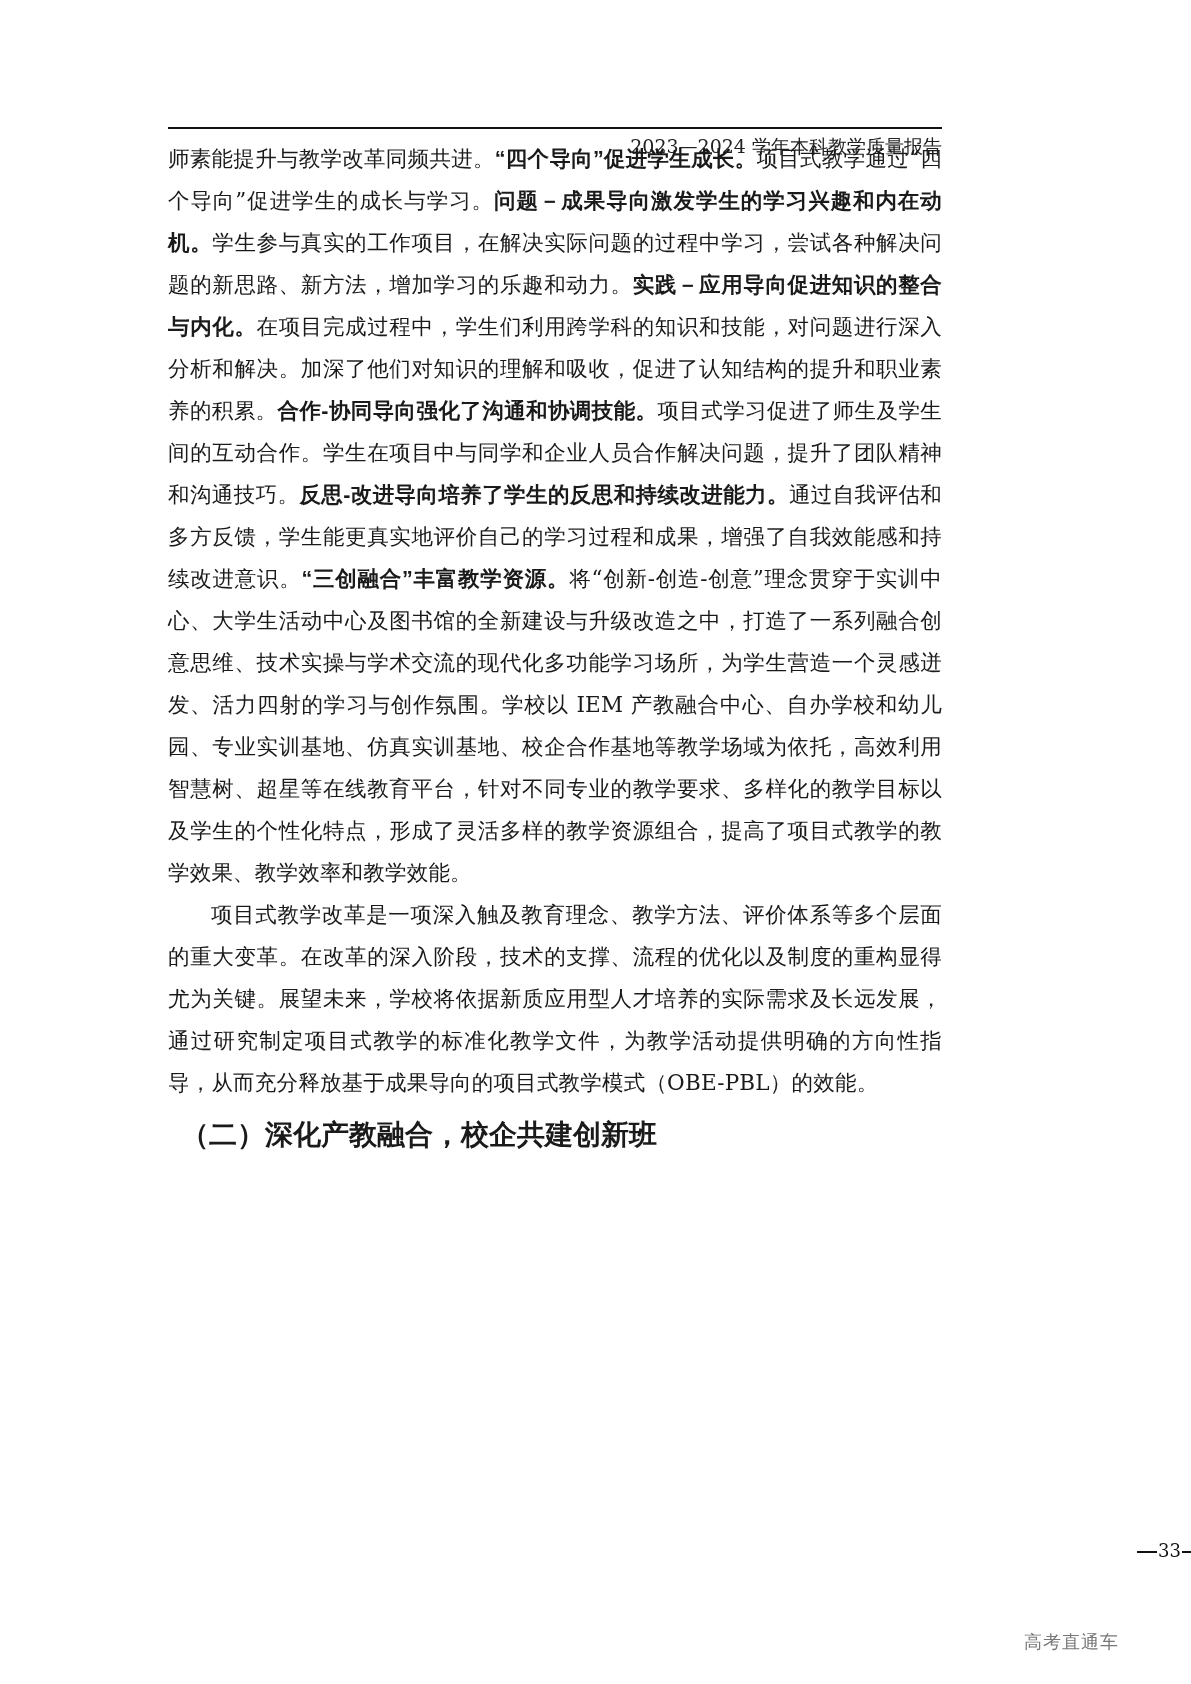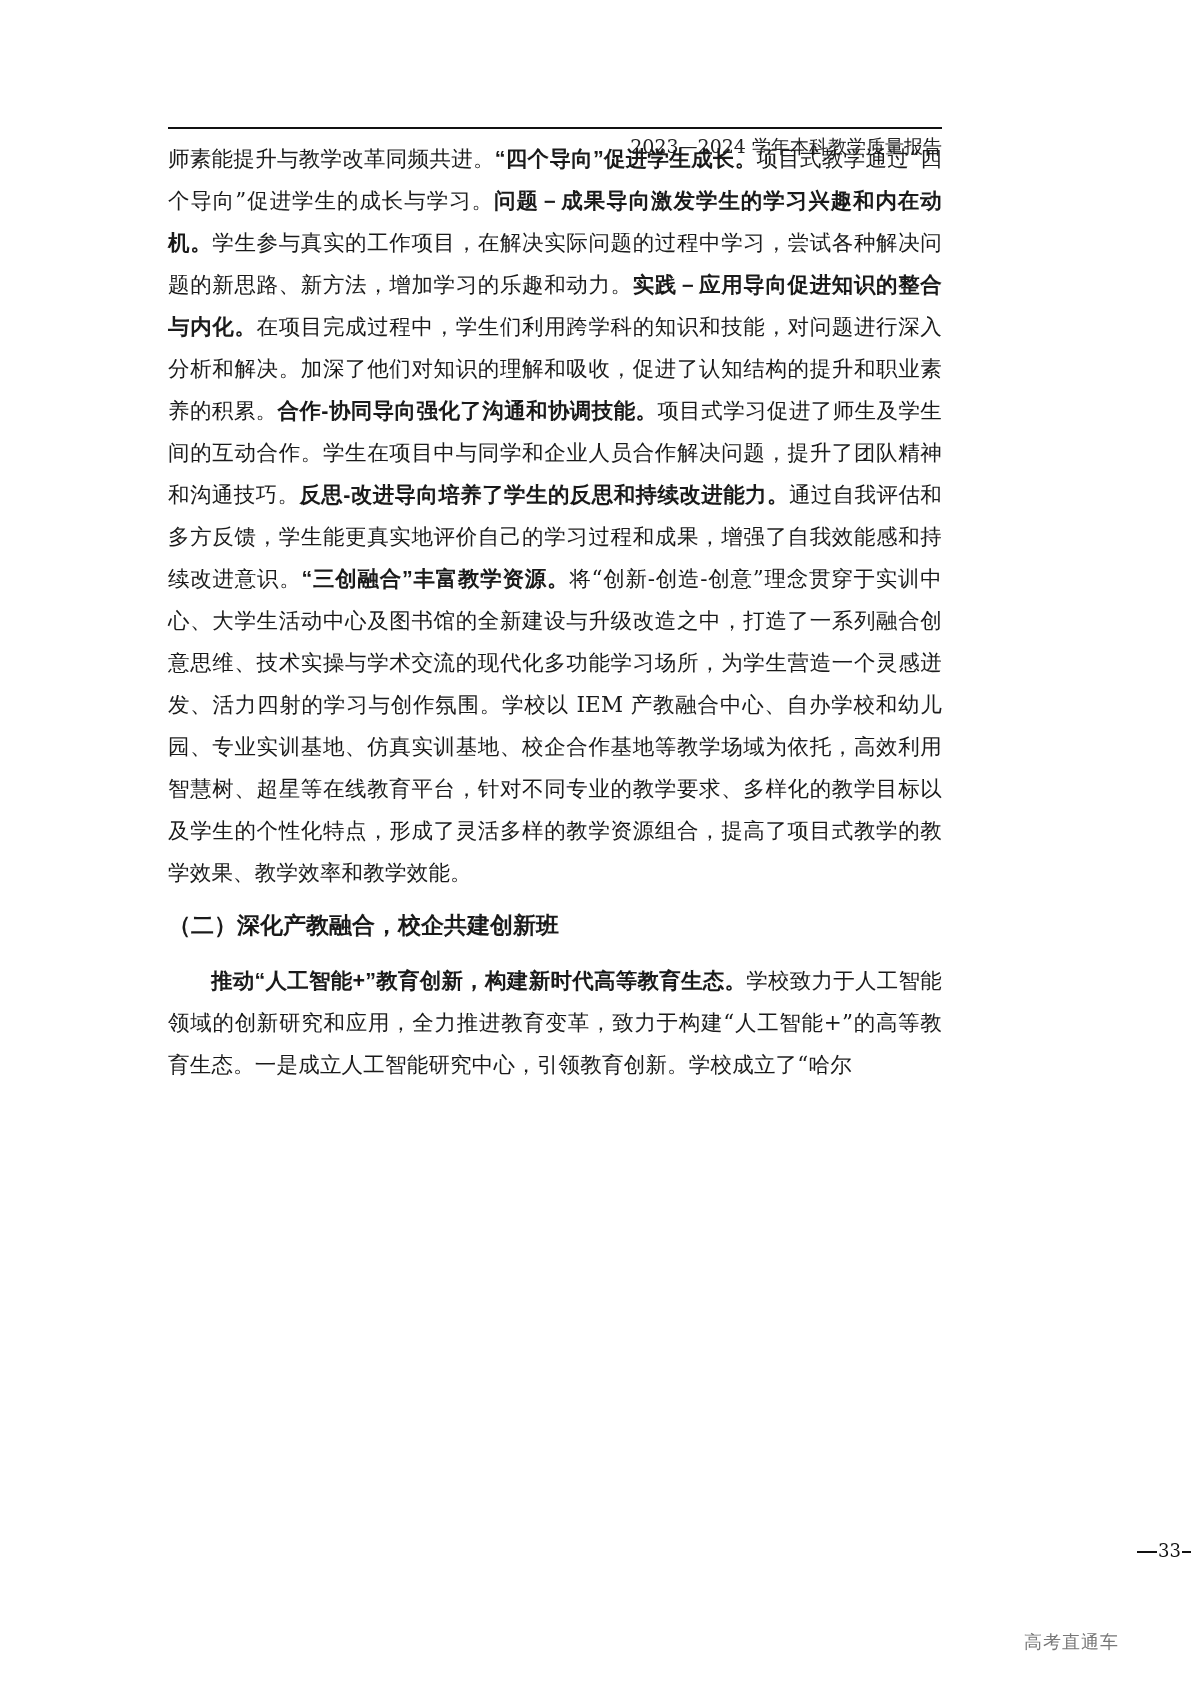--- a/index.html
+++ b/index.html
@@ -6,44 +6,44 @@
   body { width: 1191px; height: 1684px; position: relative; overflow: hidden;
          font-family: "DejaVu Serif", "Liberation Serif", serif; color: #1a1a1a; }
   .page-header { position: absolute; left: 168px; top: 86px; width: 774px; height: 28px;
                  text-align: right; font-size: 19px; color: #222; margin-top: 48px; }
   .header-rule { position: absolute; left: 168px; top: 127px; width: 774px; height: 2px; background: #111; }
   .body-text { position: absolute; left: 168px; top: 138px; width: 774px; }
   .para { margin: 0; font-size: 21.5px; line-height: 42px; text-align: justify;
           text-justify: inter-character; letter-spacing: 0.2px; }
   .para.indent { text-indent: 2em; }
   .bold { font-weight: bold; font-family: Liberation Sans, sans-serif; }
-  .section-heading { margin: 6px 0 10px 0; font-size: 23px; line-height: 50px;
+  .section-heading { margin: 6px 0 10px 13px; font-size: 28px; line-height: 50px;
                      font-family: "DejaVu Sans", "Liberation Sans", sans-serif; font-weight: bold; }
   .page-number { position: absolute; left: 0; width: 1191px; top: 1540px; text-align: right;
                  font-size: 18px; color: #111; padding-left: 12px; }
   .page-number .dash { display: inline-block; width: 20px; height: 2px; background: #111;
                        vertical-align: middle; margin: 0 1px; }
   .watermark { position: absolute; right: 72px; top: 1630px; font-size: 18px; color: #777;
                font-family: "DejaVu Sans", "Liberation Sans", sans-serif; letter-spacing: 1px; }
 </style>
 </head>
 <body>
 
 <div class="page-header">
   <span>2023—2024 学年本科教学质量报告</span>
 </div>
 <div class="header-rule"></div>
 
 <div class="body-text">
   <div id="paras-before">
       <p class="para"><span>师素能提升与教学改革同频共进。</span><span class="bold">“四个导向”促进学生成长。</span><span>项目式教学通过“四个导向”促进学生的成长与学习。</span><span class="bold">问题－成果导向激发学生的学习兴趣和内在动机。</span><span>学生参与真实的工作项目，在解决实际问题的过程中学习，尝试各种解决问题的新思路、新方法，增加学习的乐趣和动力。</span><span class="bold">实践－应用导向促进知识的整合与内化。</span><span>在项目完成过程中，学生们利用跨学科的知识和技能，对问题进行深入分析和解决。加深了他们对知识的理解和吸收，促进了认知结构的提升和职业素养的积累。</span><span class="bold">合作-协同导向强化了沟通和协调技能。</span><span>项目式学习促进了师生及学生间的互动合作。学生在项目中与同学和企业人员合作解决问题，提升了团队精神和沟通技巧。</span><span class="bold">反思-改进导向培养了学生的反思和持续改进能力。</span><span>通过自我评估和多方反馈，学生能更真实地评价自己的学习过程和成果，增强了自我效能感和持续改进意识。</span><span class="bold">“三创融合”丰富教学资源。</span><span>将“创新-创造-创意”理念贯穿于实训中心、大学生活动中心及图书馆的全新建设与升级改造之中，打造了一系列融合创意思维、技术实操与学术交流的现代化多功能学习场所，为学生营造一个灵感迸发、活力四射的学习与创作氛围。学校以 IEM 产教融合中心、自办学校和幼儿园、专业实训基地、仿真实训基地、校企合作基地等教学场域为依托，高效利用智慧树、超星等在线教育平台，针对不同专业的教学要求、多样化的教学目标以及学生的个性化特点，形成了灵活多样的教学资源组合，提高了项目式教学的教学效果、教学效率和教学效能。</span></p>
+      <p class="para indent"><span>项目式教学改革是一项深入触及教育理念、教学方法、评价体系等多个层面的重大变革。在改革的深入阶段，技术的支撑、流程的优化以及制度的重构显得尤为关键。展望未来，学校将依据新质应用型人才培养的实际需求及长远发展，通过研究制定项目式教学的标准化教学文件，为教学活动提供明确的方向性指导，从而充分释放基于成果导向的项目式教学模式（OBE-PBL）的效能。</span></p>
     </div>
   <div class="section-heading">（二）深化产教融合，校企共建创新班</div>
   <div id="paras-after">
-      <p class="para indent"><span class="bold">推动“人工智能+”教育创新，构建新时代高等教育生态。</span><span>学校致力于人工智能领域的创新研究和应用，全力推进教育变革，致力于构建“人工智能+”的高等教育生态。一是成立人工智能研究中心，引领教育创新。学校成立了“哈尔</span></p>
     </div>
 </div>
 
 <div class="page-number">
   <span class="dash"></span><span>33</span><span class="dash"></span>
 </div>
 
 <div class="watermark">高考直通车</div>
 
 </body></html>

